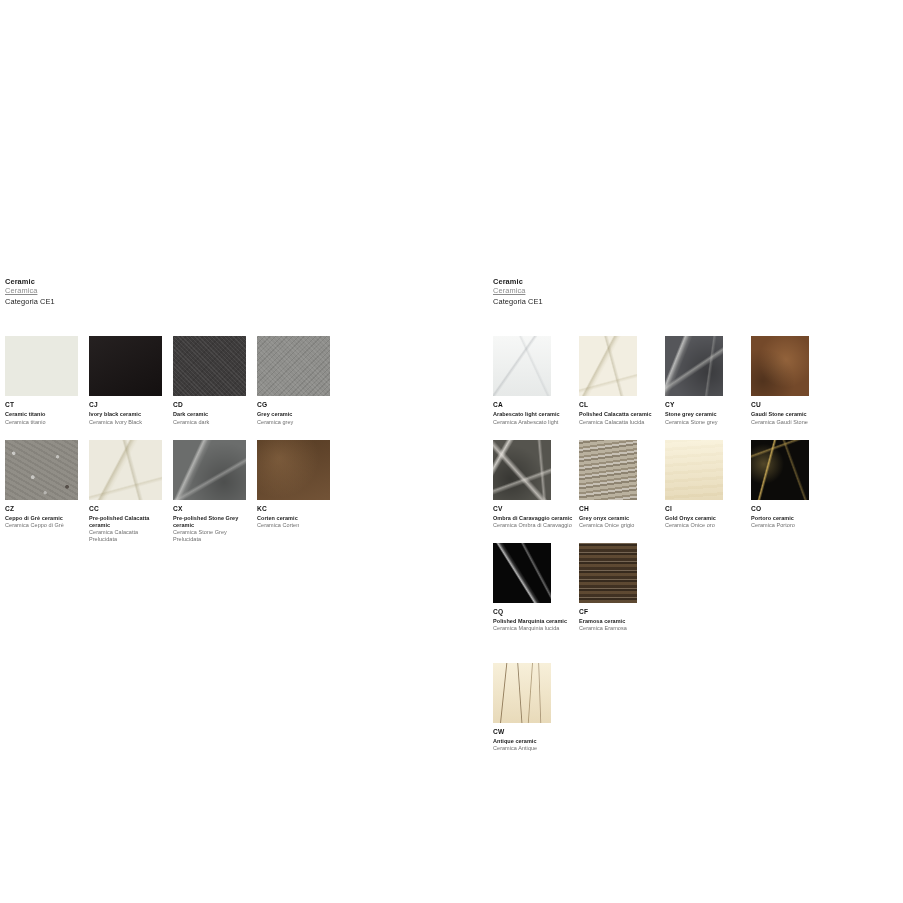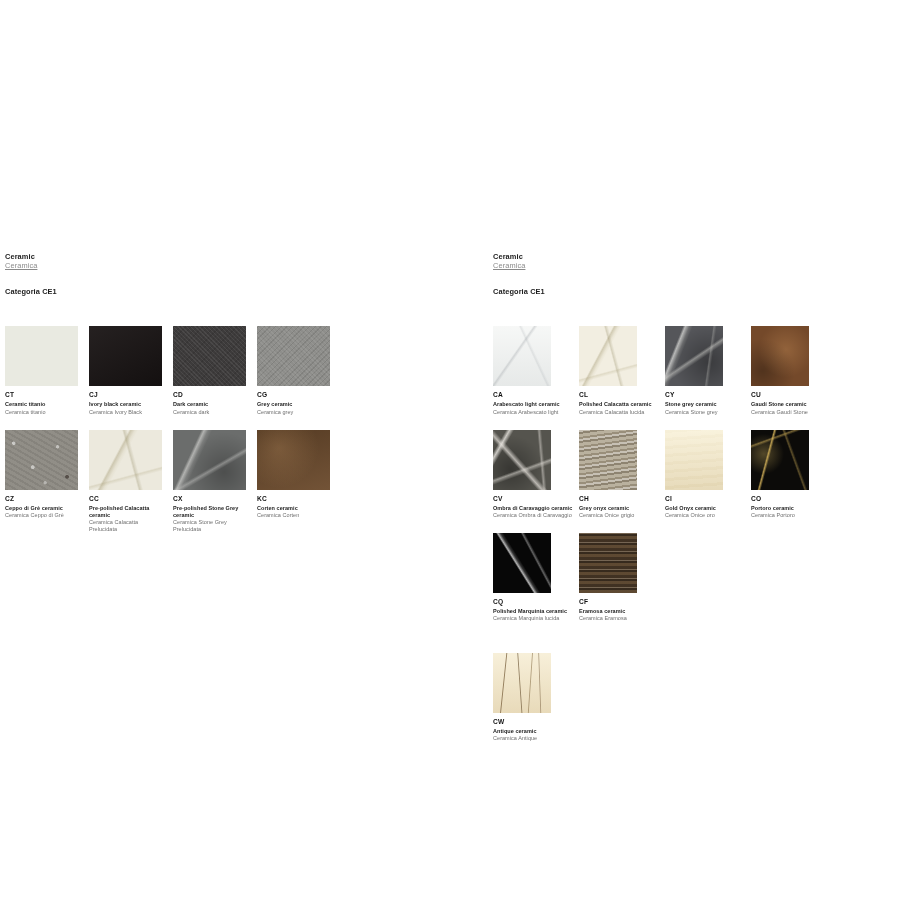--- a/index.html
+++ b/index.html
@@ -12,23 +12,23 @@
     overflow:hidden;
     position:relative;
   }
   .page{position:absolute;inset:0;}
 
   .column{position:absolute;top:252px;}
   .column.left{left:5px;width:340px;}
   .column.right{left:493px;width:400px;}
 
   .cat-head{margin:0 0 30px 0;line-height:1.28;}
-  .cat-head .t1{font-size:7.4px;font-weight:bold;color:#1c1c1c;letter-spacing:.1px;display:block;}
+  .cat-head .t1{font-size:7.4px;font-weight:bold;color:#1c1c1c;letter-spacing:.1px;display:block;margin-top:25px;}
   .cat-head .t2{font-size:7.4px;font-weight:normal;color:#8a8a8a;letter-spacing:.1px;display:block;text-decoration:underline;}
-  .cat-head .t3{font-size:7.4px;font-weight:bold;color:#1c1c1c;letter-spacing:.1px;display:block;margin-top:16px;}
+  .cat-head .t3{font-size:7.4px;font-weight:normal;color:#1c1c1c;letter-spacing:.1px;display:block;margin-top:1px;}
 
   .grid{display:flex;flex-wrap:wrap;}
   .grid.left-grid .item{width:84px;}
   .grid.right-grid .item{width:86px;}
 
   .item{box-sizing:border-box;padding-right:6px;margin-bottom:14px;}
   .swatch{
     display:block;
     background-color:#ddd;
     background-repeat:no-repeat;

